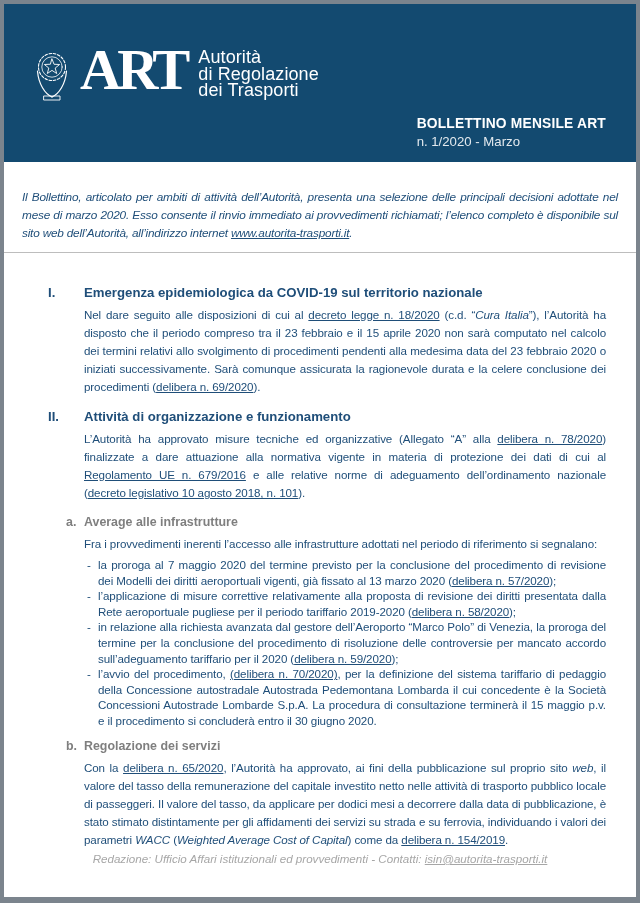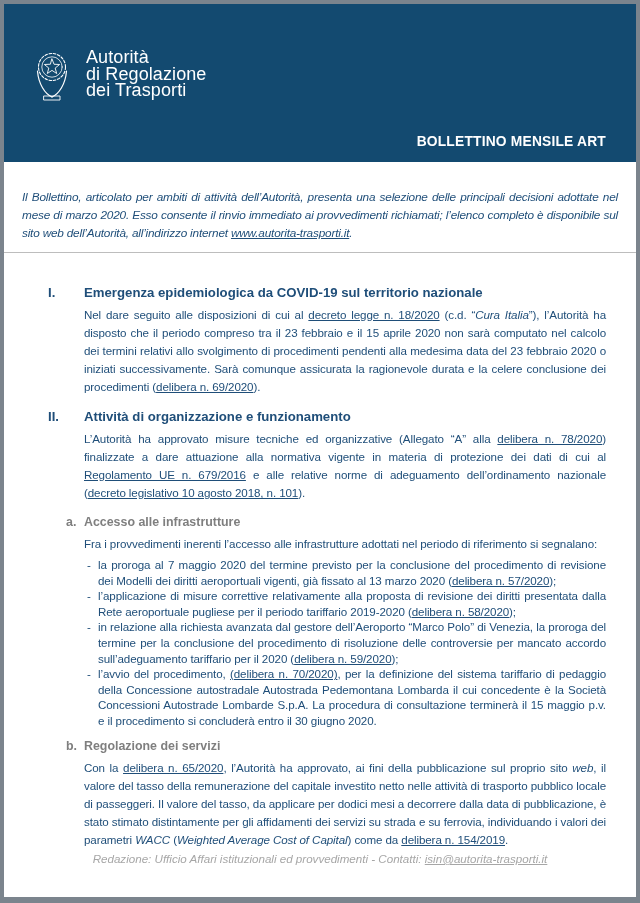--- a/index.html
+++ b/index.html
@@ -121,28 +121,30 @@
         <svg class="emblem" viewBox="0 0 44 58">
           <g fill="none" stroke="#ffffff" stroke-width="1.1" stroke-linecap="round">
             <circle cx="22" cy="21" r="13.5" stroke-dasharray="2.6 1.7"></circle>
             <circle cx="22" cy="21" r="10.2" stroke-width="0.8"></circle>
             <polygon points="22,13 24,18.25 29.6,18.5 25.2,22.05 26.7,27.5 22,24.4 17.3,27.5 18.8,22.05 14.4,18.5 20,18.25" stroke-width="0.9"></polygon>
             <path d="M7.5,25 C8.5,38 15,48 22,51" stroke-width="1.2"></path>
             <path d="M36.5,25 C35.5,38 29,48 22,51" stroke-width="1.2"></path>
             <path d="M14,50 L30,50 L30,54 L14,54 Z" stroke-width="0.9"></path>
           </g>
         </svg>
+        <div class="wordmark">ART</div>
         <div class="tagline">
           <div>Autorità</div>
           <div>di Regolazione</div>
           <div>dei Trasporti</div>
         </div>
       </div>
       <div class="header-right">
         <div class="bulletin-title">BOLLETTINO MENSILE ART</div>
+        <div class="bulletin-issue">n. 1/2020 - Marzo</div>
       </div>
     </div>
 
     <p class="intro"><span>Il Bollettino, articolato per ambiti di attività dell’Autorità, presenta una selezione delle principali decisioni adottate nel mese di marzo 2020. Esso consente il rinvio immediato ai provvedimenti richiamati; l’elenco completo è disponibile sul sito web dell’Autorità, all’indirizzo internet </span><a class="seg-link">www.autorita-trasporti.it</a><span>.</span></p>
     <hr class="divider">
 
     <div class="content">
 
       <section class="sec">
         <div class="sec-head">
@@ -162,21 +164,21 @@
         <div class="sec-body">
           <p class="para"><span>L’Autorità ha approvato misure tecniche ed organizzative (Allegato “A” alla </span><a class="seg-link">delibera n. 78/2020</a><span>) finalizzate a dare attuazione alla normativa vigente in materia di protezione dei dati di cui al </span><a class="seg-link">Regolamento UE n. 679/2016</a><span> e alle relative norme di adeguamento dell’ordinamento nazionale (</span><a class="seg-link">decreto legislativo 10 agosto 2018, n. 101</a><span>).</span></p>
         </div>
       </section>
 
       <section class="sec">
 
         <div class="sub">
           <div class="sub-head">
             <span class="letter">a.</span>
-            <span>Accesso alle infrastrutture</span>
+            <span>Average alle infrastrutture</span>
           </div>
           <div class="sub-body">
             <p class="para"><span>Fra i provvedimenti inerenti l’accesso alle infrastrutture adottati nel periodo di riferimento si segnalano:</span></p>
             <div class="bullets">
               <div class="bullet">
                 <span class="dash">-</span>
                 <p><span>la proroga al 7 maggio 2020 del termine previsto per la conclusione del procedimento di revisione dei Modelli dei diritti aeroportuali vigenti, già fissato al 13 marzo 2020 (</span><a class="seg-link">delibera n. 57/2020</a><span>);</span></p>
               </div>
               <div class="bullet">
                 <span class="dash">-</span>

